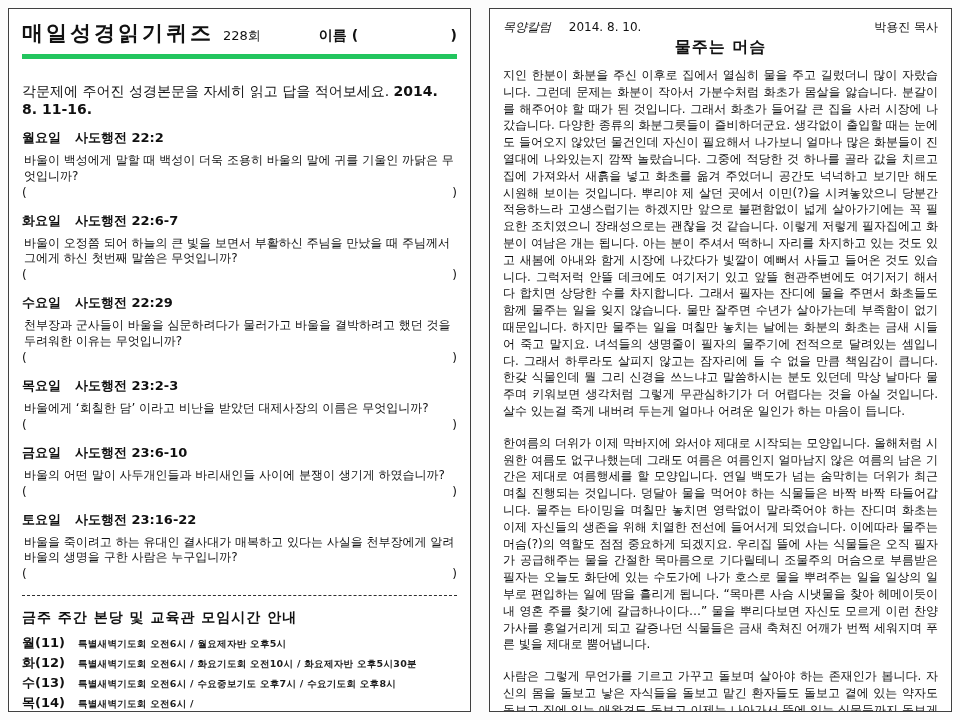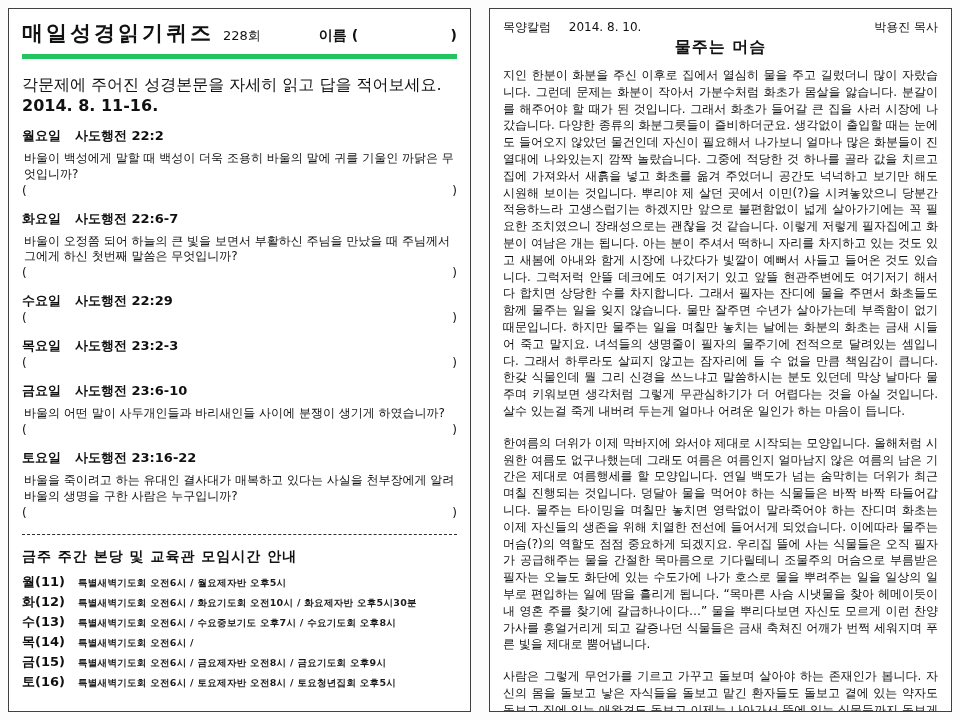--- a/index.html
+++ b/index.html
@@ -15,37 +15,37 @@
     background:#ffffff;border:1px solid #3f3f3f;
     box-sizing:border-box;padding:10px 13px;overflow:hidden;
   }
 
   
   .lp-header{display:flex;align-items:baseline;border-bottom:5px solid #22c55e;padding-bottom:7px;}
   .lp-title{font-size:21px;font-weight:bold;letter-spacing:3px;white-space:nowrap;}
   .lp-issue{font-size:13px;margin-left:9px;white-space:nowrap;}
   .lp-name{font-weight:bold;font-size:14px;margin-left:58px;white-space:nowrap;}
   .lp-close{margin-left:auto;font-size:14px;font-weight:bold;}
-  .intro{font-size:16px;margin-top:16px;}
+  .intro{font-size:14px;margin-top:24px;}
   .intro .date{font-weight:bold;}
   .qblock{margin-top:12px;}
   .qhead{font-weight:bold;font-size:13px;}
   .qhead .ref{margin-left:14px;}
   .qtext{font-size:12px;margin-top:6px;line-height:1.32;padding-left:2px;}
   .ansline{display:flex;justify-content:space-between;font-size:12px;margin-top:1px;}
   .divider{border-top:1px dashed #2e2e2e;margin-top:14px;height:0;}
   .sched-head{font-size:14px;font-weight:bold;margin-top:13px;letter-spacing:1px;}
   .sched{margin-top:7px;}
   .srow{display:flex;align-items:baseline;margin-top:2px;}
   .sday{font-weight:bold;font-size:13px;width:56px;flex:none;}
   .sdetail{font-size:9.5px;font-weight:bold;color:#1c1c1c;letter-spacing:0.3px;white-space:nowrap;}
 
   
   .rp-header{display:flex;justify-content:space-between;align-items:baseline;font-size:12px;}
-  .rp-lab{font-weight:normal;}
+  .rp-lab{font-weight:normal;font-style:italic;}
   .rp-date{margin-left:14px;margin-top:39px;}
   .rp-author{white-space:nowrap;}
   .rp-title{text-align:center;font-size:16px;font-weight:bold;margin-top:1px;letter-spacing:1px;}
   .rp-body{margin-top:9px;font-size:12px;line-height:1.40;text-align:justify;}
   .rp-body p{margin:0 0 15px 0;}
 </style>
 </head>
 <body>
 
 <div class="spread">
@@ -82,30 +82,32 @@
       <div class="ansline">
         <span>(</span>
         <span>)</span>
       </div>
     </div>
 
     <div class="qblock">
       <div class="qhead">
         <span>수요일</span><span class="ref">사도행전 22:29</span>
       </div>
+      <div class="qtext">천부장과 군사들이 바울을 심문하려다가 물러가고 바울을 결박하려고 했던 것을 두려워한 이유는 무엇입니까?</div>
       <div class="ansline">
         <span>(</span>
         <span>)</span>
       </div>
     </div>
 
     <div class="qblock">
       <div class="qhead">
         <span>목요일</span><span class="ref">사도행전 23:2-3</span>
       </div>
+      <div class="qtext">바울에게 ‘회칠한 담’ 이라고 비난을 받았던 대제사장의 이름은 무엇입니까?</div>
       <div class="ansline">
         <span>(</span>
         <span>)</span>
       </div>
     </div>
 
     <div class="qblock">
       <div class="qhead">
         <span>금요일</span><span class="ref">사도행전 23:6-10</span>
       </div>

